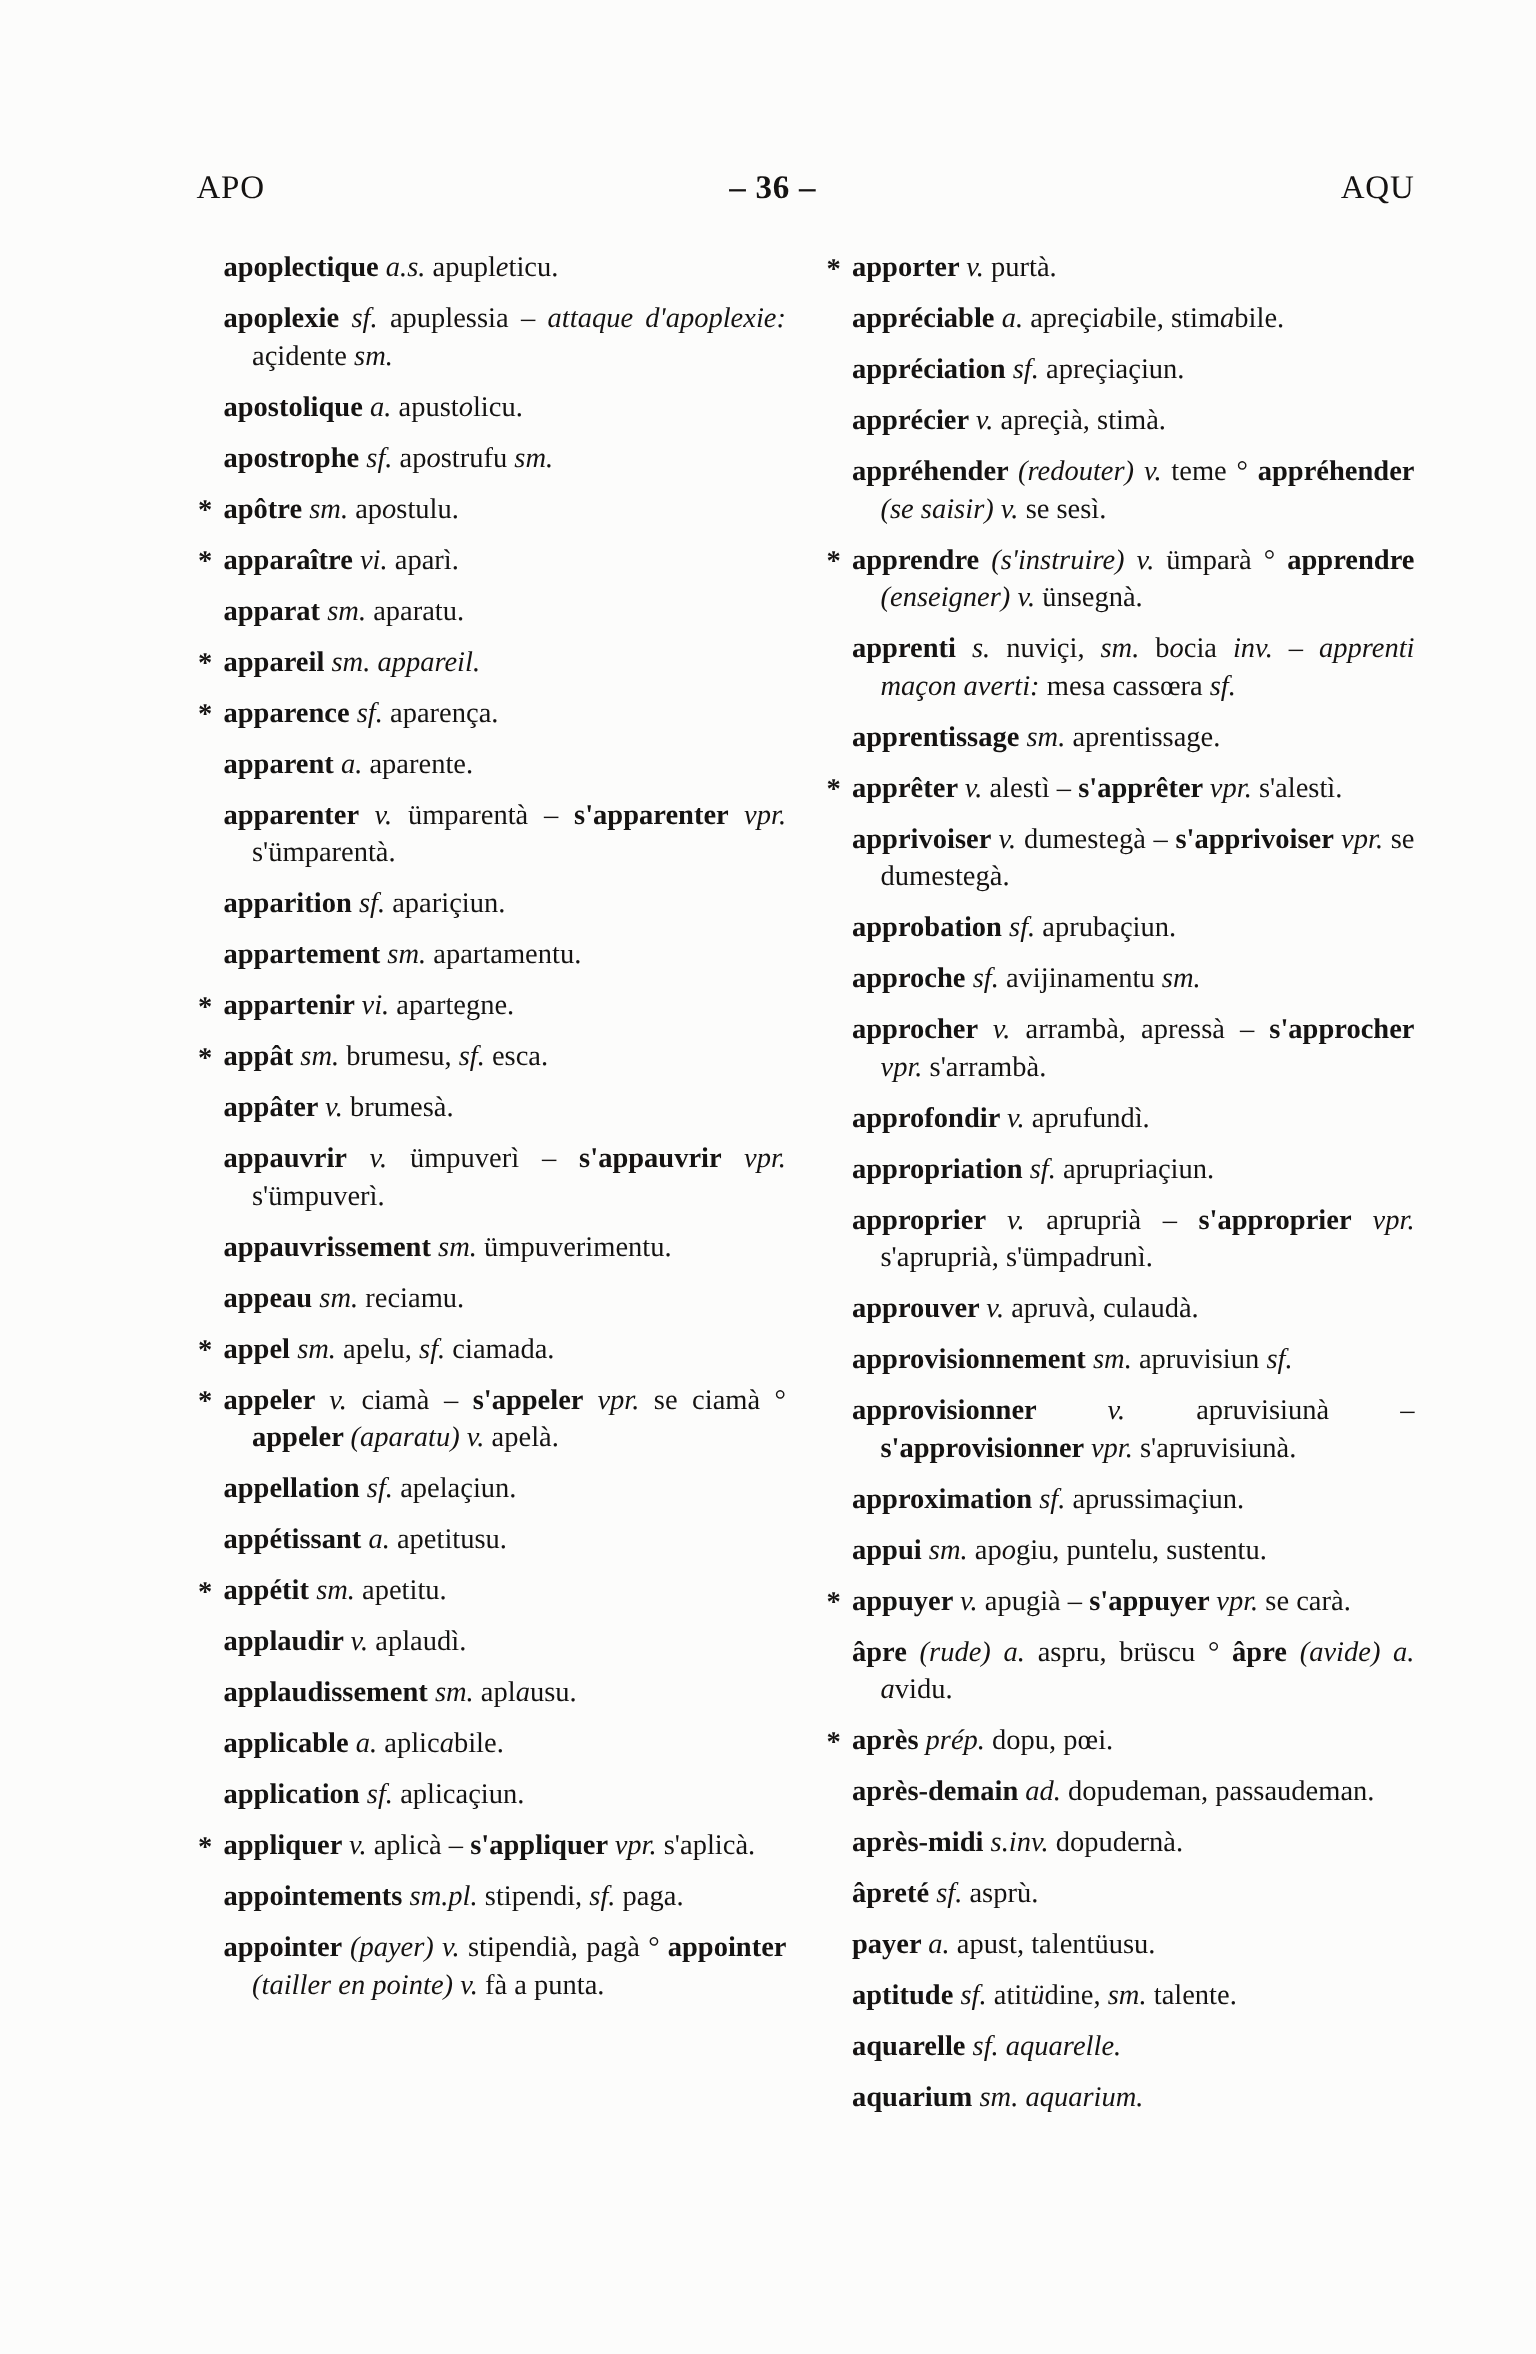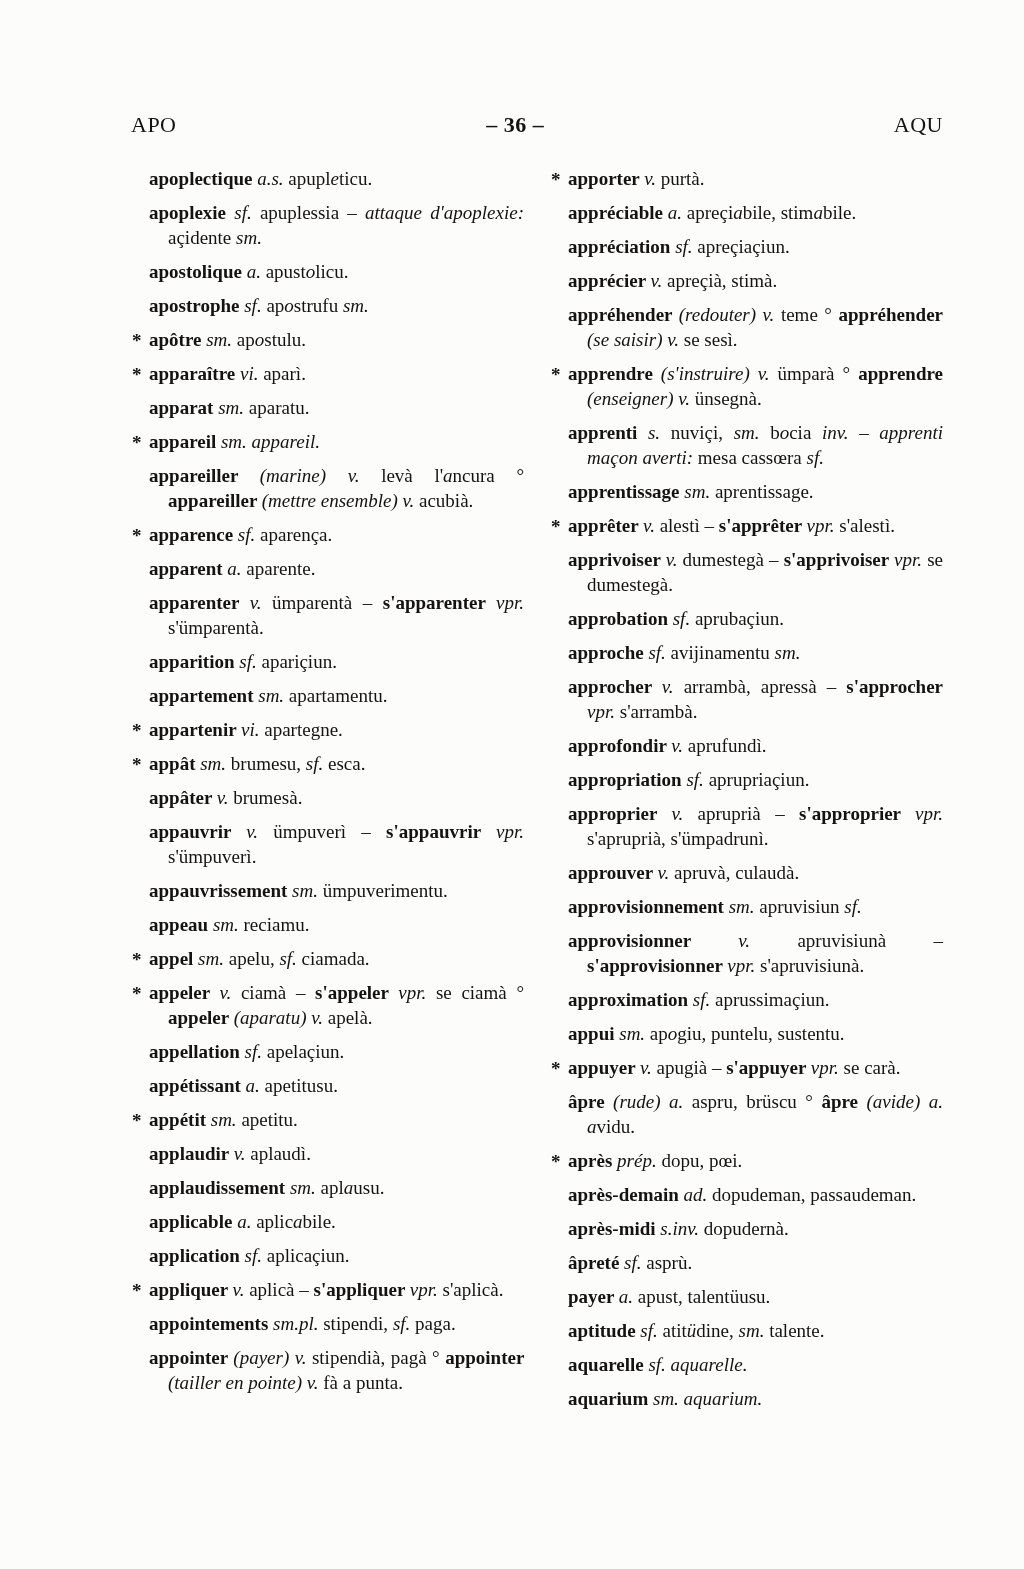--- a/index.html
+++ b/index.html
@@ -75,21 +75,20 @@
   <div class="columns">
     <div class="column">
         <div class="entry"><span class="seg-b">apoplectique </span><span class="seg-i">a.s. </span><span class="seg-r">apupl</span><span class="seg-i">e</span><span class="seg-r">ticu.</span></div>
         <div class="entry"><span class="seg-b">apoplexie </span><span class="seg-i">sf. </span><span class="seg-r">apuplessia – </span><span class="seg-i">attaque d'apoplexie: </span><span class="seg-r">açidente </span><span class="seg-i">sm.</span></div>
         <div class="entry"><span class="seg-b">apostolique </span><span class="seg-i">a. </span><span class="seg-r">apust</span><span class="seg-i">o</span><span class="seg-r">licu.</span></div>
         <div class="entry"><span class="seg-b">apostrophe </span><span class="seg-i">sf. </span><span class="seg-r">ap</span><span class="seg-i">o</span><span class="seg-r">strufu </span><span class="seg-i">sm.</span></div>
         <div class="entry"><span class="star">*</span><span class="seg-b">apôtre </span><span class="seg-i">sm. </span><span class="seg-r">ap</span><span class="seg-i">o</span><span class="seg-r">stulu.</span></div>
         <div class="entry"><span class="star">*</span><span class="seg-b">apparaître </span><span class="seg-i">vi. </span><span class="seg-r">aparì.</span></div>
         <div class="entry"><span class="seg-b">apparat </span><span class="seg-i">sm. </span><span class="seg-r">aparatu.</span></div>
         <div class="entry"><span class="star">*</span><span class="seg-b">appareil </span><span class="seg-i">sm. appareil.</span></div>
-        <div class="entry"><span class="seg-b">appareiller </span><span class="seg-i">(marine) v. </span><span class="seg-r">levà l'</span><span class="seg-i">a</span><span class="seg-r">ncura ° </span><span class="seg-b">appareiller </span><span class="seg-i">(mettre ensemble) v. </span><span class="seg-r">acubià.</span></div>
         <div class="entry"><span class="star">*</span><span class="seg-b">apparence </span><span class="seg-i">sf. </span><span class="seg-r">aparença.</span></div>
         <div class="entry"><span class="seg-b">apparent </span><span class="seg-i">a. </span><span class="seg-r">aparente.</span></div>
         <div class="entry"><span class="seg-b">apparenter </span><span class="seg-i">v. </span><span class="seg-r">ümparentà – </span><span class="seg-b">s'apparenter </span><span class="seg-i">vpr. </span><span class="seg-r">s'ümparentà.</span></div>
         <div class="entry"><span class="seg-b">apparition </span><span class="seg-i">sf. </span><span class="seg-r">apariçiun.</span></div>
         <div class="entry"><span class="seg-b">appartement </span><span class="seg-i">sm. </span><span class="seg-r">apartamentu.</span></div>
         <div class="entry"><span class="star">*</span><span class="seg-b">appartenir </span><span class="seg-i">vi. </span><span class="seg-r">apartegne.</span></div>
         <div class="entry"><span class="star">*</span><span class="seg-b">appât </span><span class="seg-i">sm. </span><span class="seg-r">brumesu, </span><span class="seg-i">sf. </span><span class="seg-r">esca.</span></div>
         <div class="entry"><span class="seg-b">appâter </span><span class="seg-i">v. </span><span class="seg-r">brumesà.</span></div>
         <div class="entry"><span class="seg-b">appauvrir </span><span class="seg-i">v. </span><span class="seg-r">ümpuverì – </span><span class="seg-b">s'appauvrir </span><span class="seg-i">vpr. </span><span class="seg-r">s'ümpuverì.</span></div>
         <div class="entry"><span class="seg-b">appauvrissement </span><span class="seg-i">sm. </span><span class="seg-r">ümpuverimentu.</span></div>

